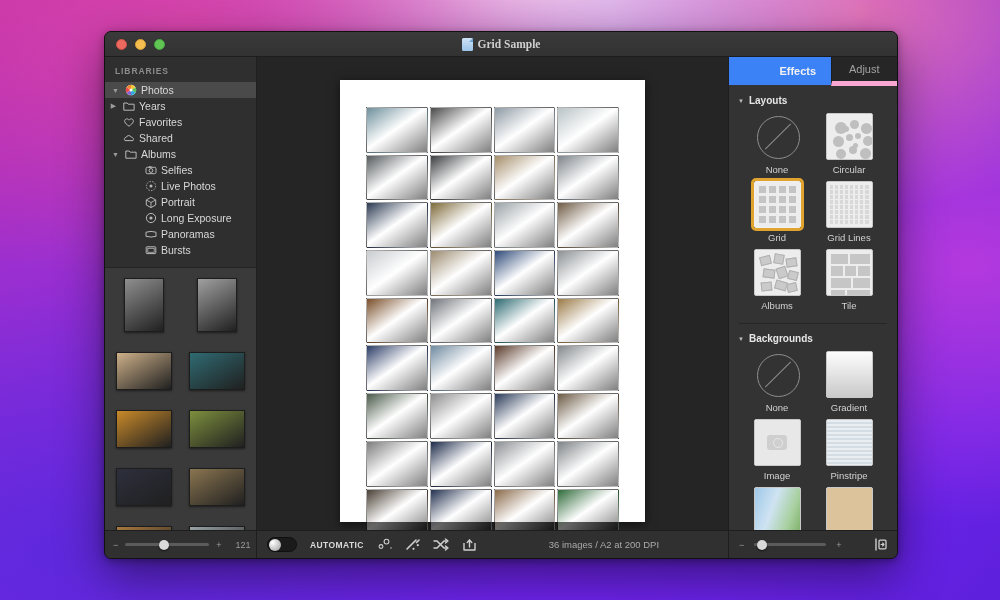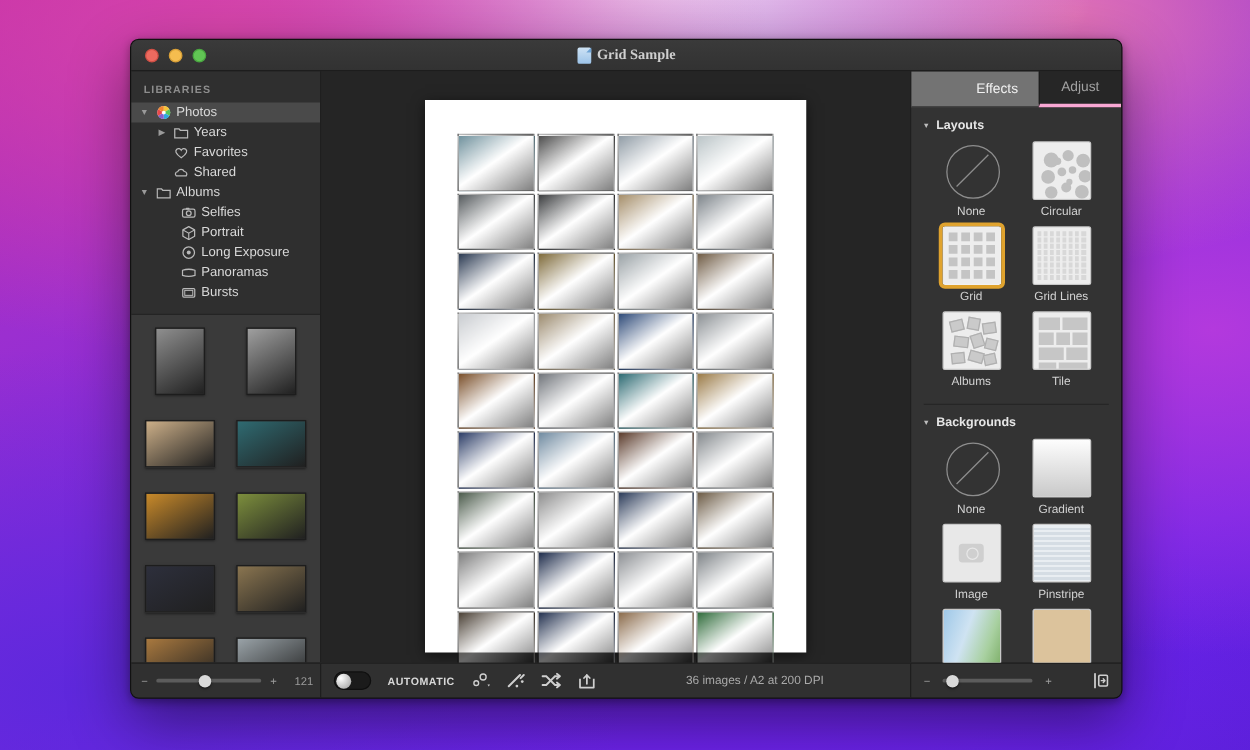--- a/index.html
+++ b/index.html
@@ -77,21 +77,21 @@
   .sb-list { padding-bottom: 4px; }
   .sb-item {
     height: 16px; display: flex; align-items: center;
     font-size: 10.5px; color: #d8d8d8; padding-left: 6px; gap: 4px;
   }
   .sb-item.selected { background: #4a4a4a; }
   .tw { width: 9px; font-size: 7px; color: #9a9a9a; text-align: center; flex: 0 0 9px; }
   .tw.empty { visibility: hidden; }
   .sb-ico { width: 13px; flex: 0 0 13px; display: flex; align-items: center; justify-content: center; }
   .sb-lbl { white-space: nowrap; }
-  .ind-1 { padding-left: 20px; }
+  .ind-1 { padding-left: 4px; }
   .ind-2 { padding-left: 26px; }
 
   .sb-sep { height: 1px; background: #242424; margin: 5px 0 0; }
 
   
   .browser {
     flex: 1; background: #3a3a3a; padding: 10px 8px 4px;
     display: grid; grid-template-columns: 1fr 1fr; gap: 20px 10px;
     align-content: start; overflow: hidden;
   }
@@ -123,24 +123,24 @@
 
   
   .inspector {
     width: 169px; flex: 0 0 169px; background: #2f2f2f;
     border-left: 1px solid #1f1f1f; display: flex; flex-direction: column;
     overflow: hidden;
   }
   .tabs { display: flex; height: 29px; flex: 0 0 29px; background: #262626; }
   .tab {
     flex: 1; display: flex; align-items: center; justify-content: center;
-    font-size: 11px; color: #a2a2a2; border-bottom: 3px solid #f9a8d4;
+    font-size: 11px; color: #a2a2a2; border-bottom: 5px solid #f9a8d4;
   }
   .tab.active {
-    background: #737373; color: #f2f2f2; font-weight: 400;
+    background: #3b82f6; color: #f2f2f2; font-weight: 700;
     border-bottom: 1px solid #353535;
     padding-left: 36px;
   }
   .tab:not(.active) { border-left: 1px solid #1c1c1c; }
 
   .insp-body { flex: 1; overflow: hidden; background: #333; }
   .section-hd {
     display: flex; align-items: center; gap: 5px;
     font-size: 10px; font-weight: 700; color: #e6e6e6;
     padding: 9px 0 7px 9px;
@@ -316,20 +316,30 @@
           <div class="sb-item ind-2">
             <span class="tw empty">▶</span>
             <span class="sb-ico">
               <svg width="12" height="12" viewBox="0 0 12 12">
                 <rect x="1" y="3.3" width="10" height="6.4" rx="1.4" fill="none" stroke="#b9b9b9" stroke-width="1"></rect>
                 <circle cx="6" cy="6.5" r="1.9" fill="none" stroke="#b9b9b9" stroke-width="1"></circle>
                 <rect x="3.6" y="2.2" width="3" height="1.3" rx=".5" fill="#b9b9b9"></rect>
               </svg>
             </span>
             <span class="sb-lbl">Selfies</span>
+          </div>
+          <div class="sb-item ind-2">
+            <span class="tw empty">▶</span>
+            <span class="sb-ico">
+              <svg width="12" height="12" viewBox="0 0 12 12">
+                <circle cx="6" cy="6" r="4.6" fill="none" stroke="#b9b9b9" stroke-width="1" stroke-dasharray="1.4 1.4"></circle>
+                <circle cx="6" cy="6" r="1.5" fill="#b9b9b9"></circle>
+              </svg>
+            </span>
+            <span class="sb-lbl">Live Photos</span>
           </div>
           <div class="sb-item ind-2">
             <span class="tw empty">▶</span>
             <span class="sb-ico">
               <svg width="12" height="12" viewBox="0 0 12 12">
                 <path d="M6 1.3 L10.7 3.9 V9 L6 11.6 L1.3 9 V3.9 Z" fill="none" stroke="#b9b9b9" stroke-width="1" stroke-linejoin="round"></path>
                 <path d="M1.4 4 L6 6.5 L10.6 4 M6 6.5 V11.5" fill="none" stroke="#b9b9b9" stroke-width=".9"></path>
               </svg>
             </span>
             <span class="sb-lbl">Portrait</span>

